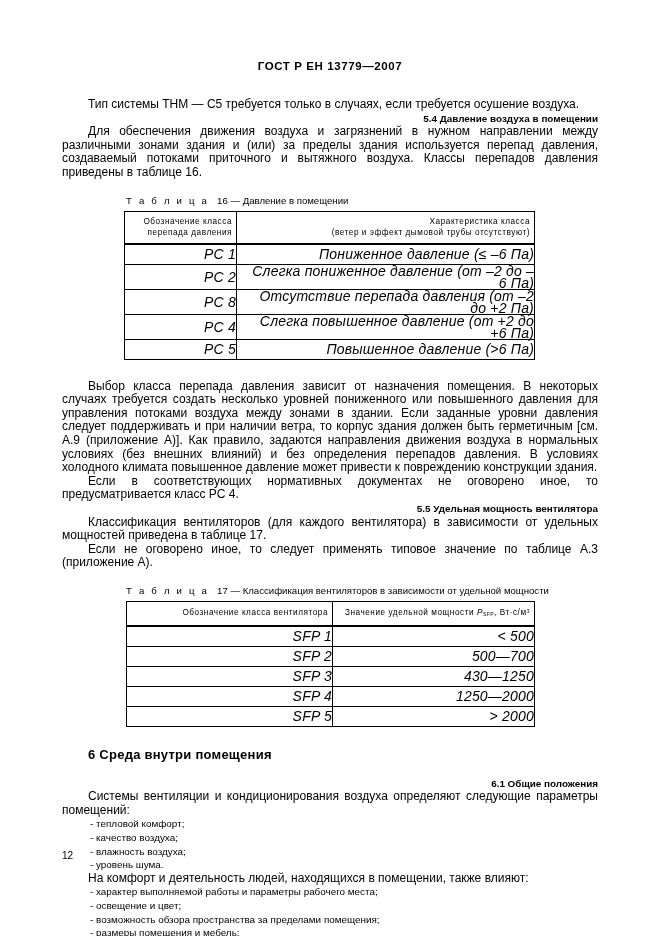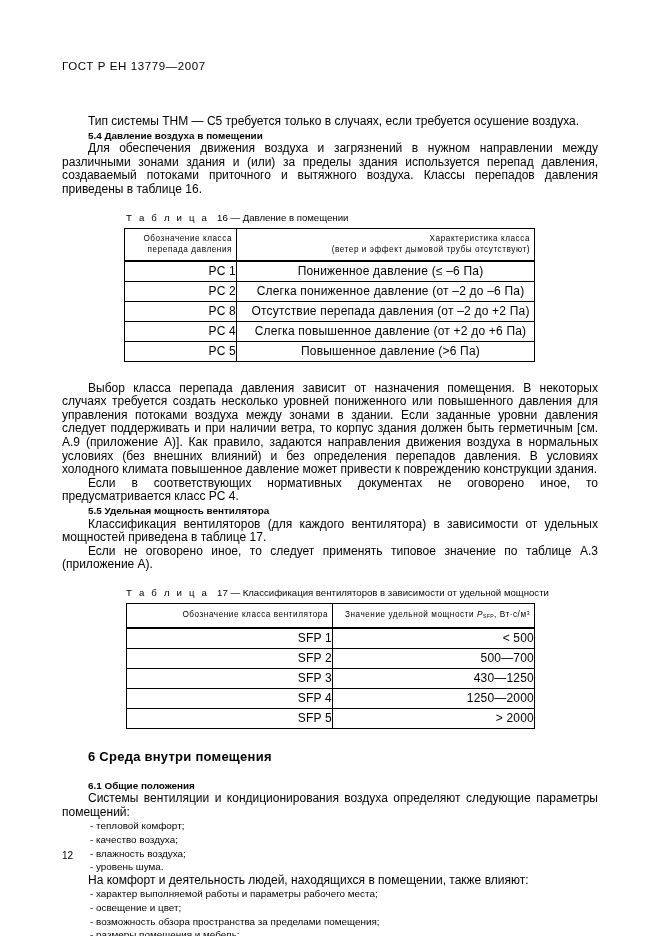--- a/index.html
+++ b/index.html
@@ -22,24 +22,25 @@
   .content {
     position: absolute;
     left: 62px;
     top: 60px;
     width: 536px;
   }
 
   
   .running-header {
     font-size: 11.5px;
-    font-weight: normal;
+    font-weight: bold;
     letter-spacing: 0.6px;
-    margin: 0 0 43px 0;
+    margin: 0 0 26px 0;
     white-space: nowrap;
+    text-align: center;
   }
 
   
   p.body {
     font-size: 12px;
     line-height: 13.6px;
     margin: 0;
     text-align: justify;
     text-justify: inter-word;
     hyphens: manual;
@@ -47,20 +48,21 @@
   p.body.indent { text-indent: 26px; }
   p.body.noindent { text-indent: 0; }
 
   
   h3.subhead {
     font-size: 9.9px;
     line-height: 13.6px;
     font-weight: bold;
     margin: 0;
     padding-left: 26px;
+    text-align: right;
   }
   
   h2.clause {
     font-size: 13px;
     line-height: 16px;
     font-weight: bold;
     margin: 0;
     padding-left: 26px;
     letter-spacing: 0.25px;
   }
@@ -107,28 +109,29 @@
   table.gost thead th {
     font-size: 8.2px;
     line-height: 11.5px;
     letter-spacing: 0.55px;
     padding: 4px 4px;
   }
   table.gost thead tr th {
     border-bottom: 2px solid #000;
   }
   table.gost tbody td {
-    font-size: 12px;
+    font-size: 14px;
     line-height: 12px;
     height: 18px;
     letter-spacing: 0.2px;
+    font-style: italic;
   }
   table.gost tbody td.left-cell {
     padding-left: 10px;
-    text-align: center;
+    text-align: right;
   }
   sub { font-size: 0.62em; vertical-align: -0.22em; letter-spacing: 0.4px; }
   sup { font-size: 0.62em; vertical-align: 0.42em; }
   .ital { font-style: italic; }
 
   
   #table-16 { width: 410px; margin-left: 62px; }
   #table-16 col.c1 { width: 112px; }
   #table-16 col.c2 { width: 298px; }
   #table-16 tbody td { height: 19px; }

